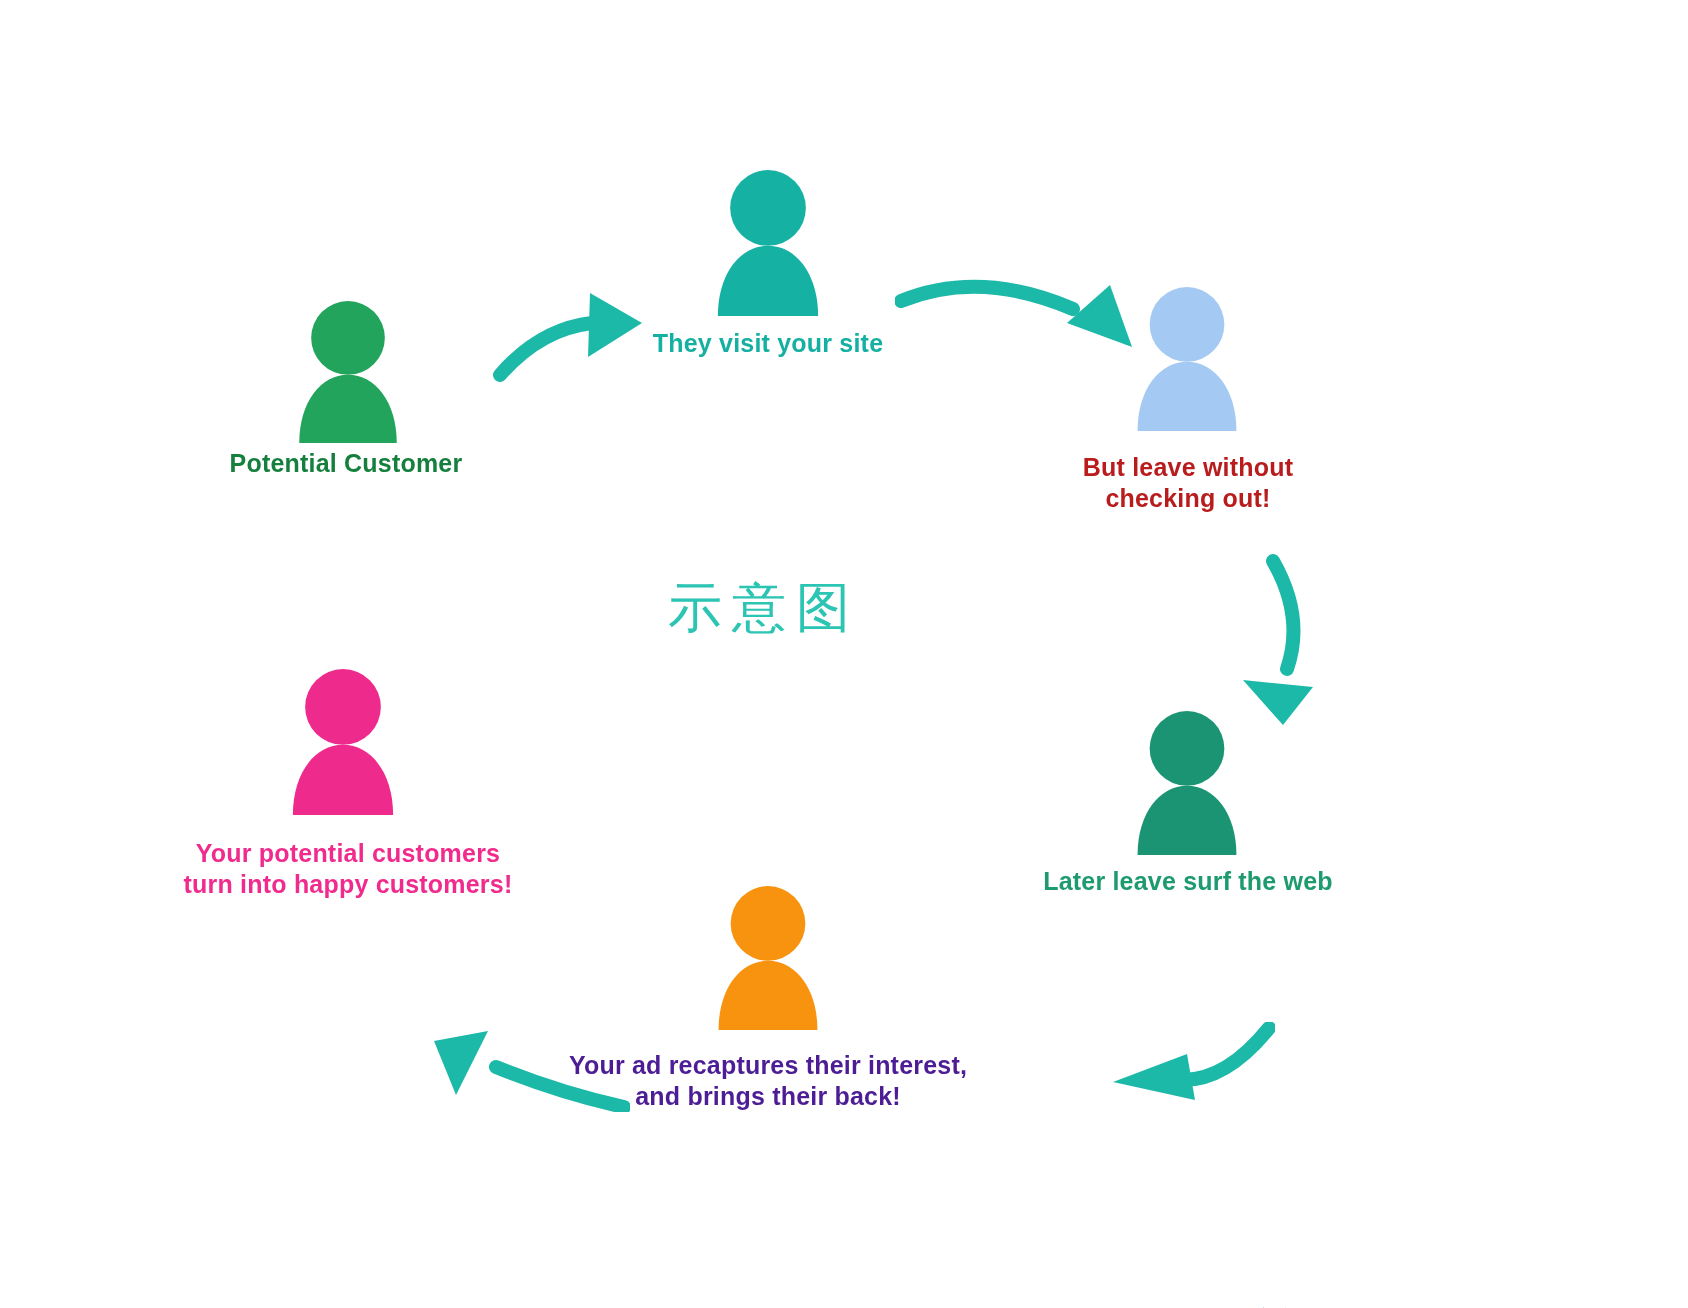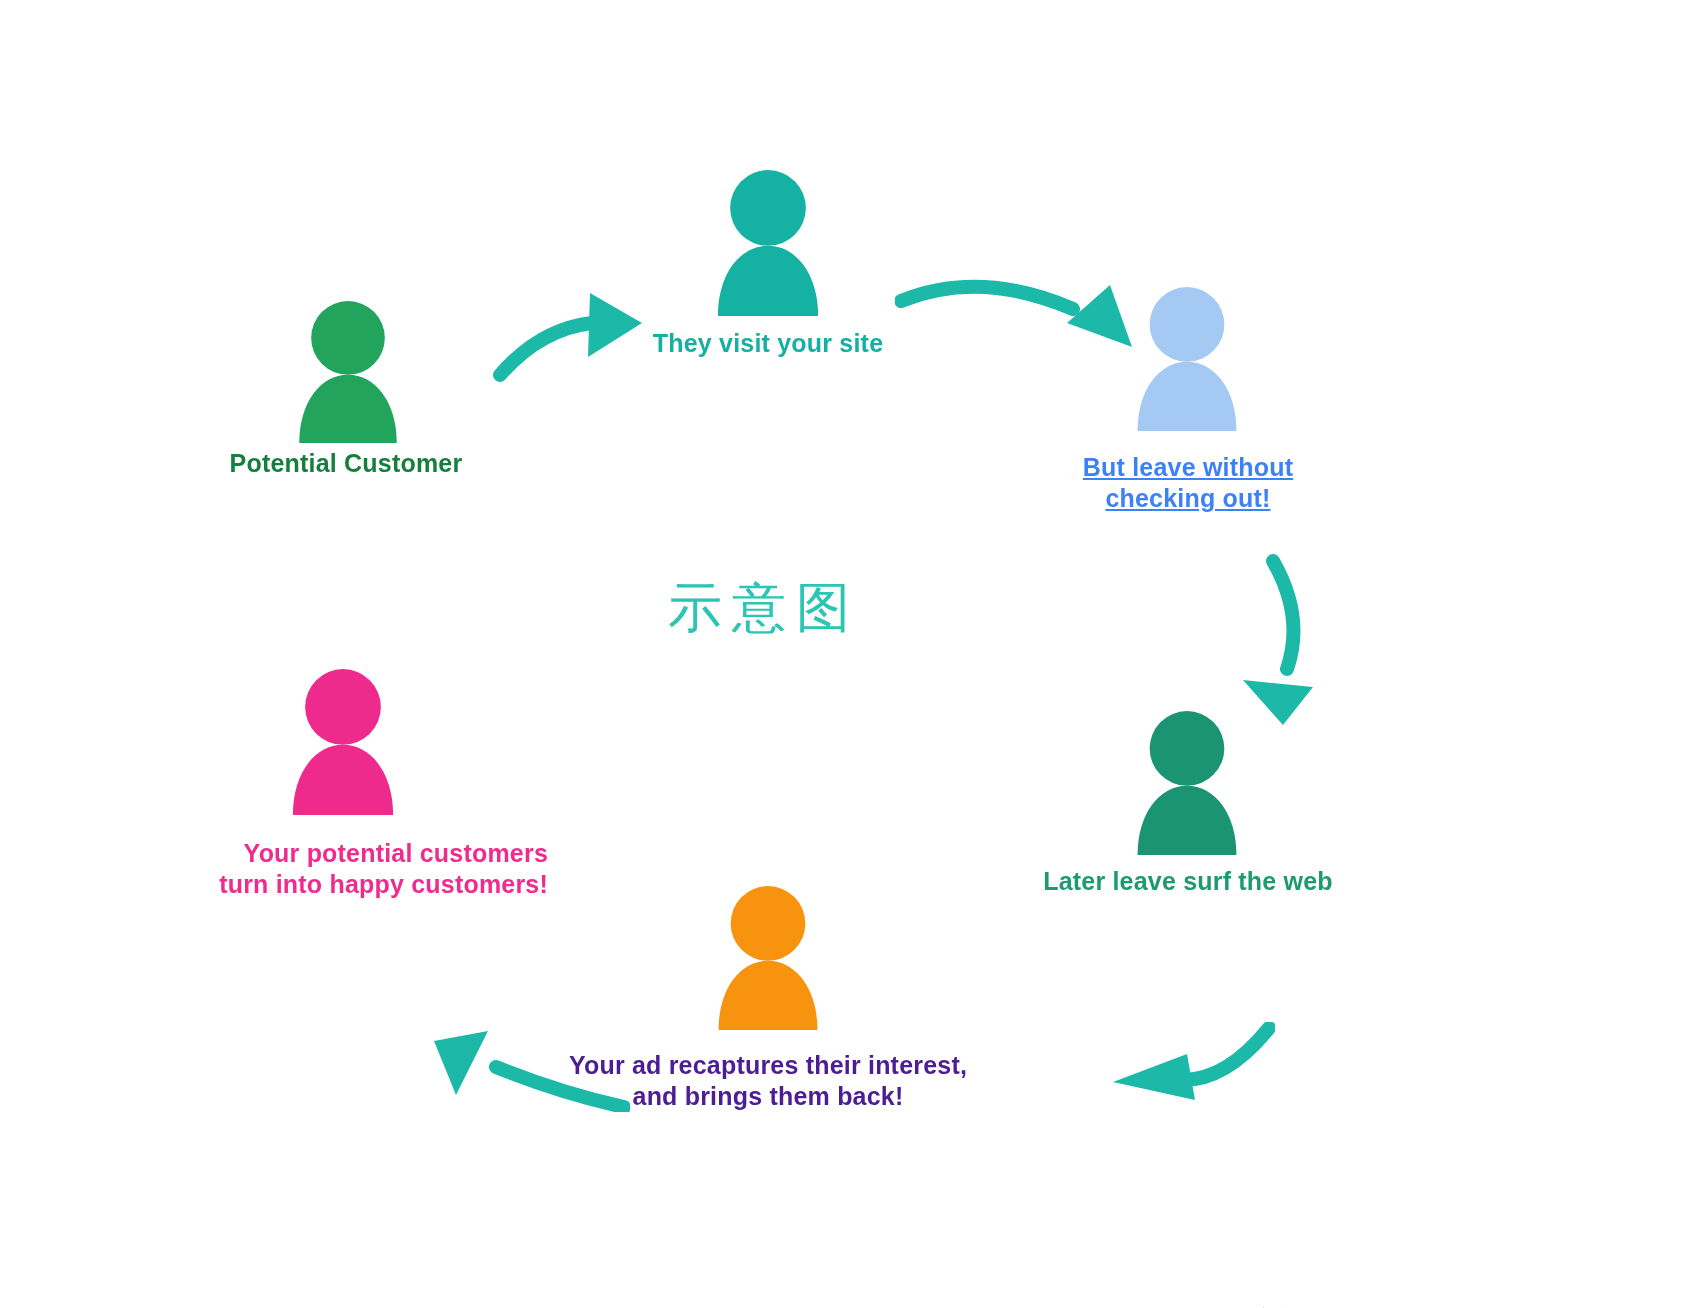--- a/index.html
+++ b/index.html
@@ -11,24 +11,24 @@
   .person{position:absolute;}
   .person svg{display:block;width:100%;height:100%;}
   .arrow{position:absolute;}
   .arrow svg{display:block;width:100%;height:100%;}
   .label{
     position:absolute;text-align:center;font-weight:700;font-size:25px;line-height:31px;
     letter-spacing:0.2px;
   }
   .c-teal{color:#14b0a1;}
   .c-green{color:#15803d;}
-  .c-blue{color:#3b82f6;text-decoration:underline;}
+  .c-blue{color:#b91c1c;}
   .c-dkgreen{color:#1d9a6e;}
   .c-orange{color:#4c1d95;}
-  .c-pink{color:#f02b8d;text-align:right;}
+  .c-pink{color:#f02b8d;}
   .title-box{position:absolute;left:544px;top:540px;width:440px;text-align:center;color:#2cc4b2;}
   .title-line1{font-size:68px;font-weight:700;letter-spacing:3px;line-height:86px;}
   .title-line2{font-size:54px;font-weight:400;letter-spacing:10px;line-height:70px;}
   .watermark{
     position:absolute;right:10px;bottom:8px;font-size:20px;font-weight:700;color:#0369a1;
     text-shadow:-2px -2px 0 #fff,2px -2px 0 #fff,-2px 2px 0 #fff,2px 2px 0 #fff,0 0 3px #fff;
     letter-spacing:2px;
   }
 </style>
 </head>
@@ -78,21 +78,21 @@
   </div>
 
   <div class="person" style="left:702px;top:853px;width:132px;height:145px;">
     <svg viewBox="0 0 120 132" xmlns="http://www.w3.org/2000/svg">
       <circle cx="60" cy="35" r="34" fill="#f7930e"></circle>
       <path d="M15,132 C15,94 35,69 60,69 C85,69 105,94 105,132 Z" fill="#f7930e"></path>
     </svg>
   </div>
   <div class="label c-orange" style="left:543px;top:1018px;width:450px;">
     <div>Your ad recaptures their interest,</div>
-    <div>and brings them back!</div>
+    <div>and brings their back!</div>
   </div>
 
   <div class="person" style="left:276px;top:636px;width:134px;height:147px;">
     <svg viewBox="0 0 120 132" xmlns="http://www.w3.org/2000/svg">
       <circle cx="60" cy="35" r="34" fill="#ee2b8c"></circle>
       <path d="M15,132 C15,94 35,69 60,69 C85,69 105,94 105,132 Z" fill="#ee2b8c"></path>
     </svg>
   </div>
   <div class="label c-pink" style="left:148px;top:806px;width:400px;">
     <div>Your potential customers</div>

